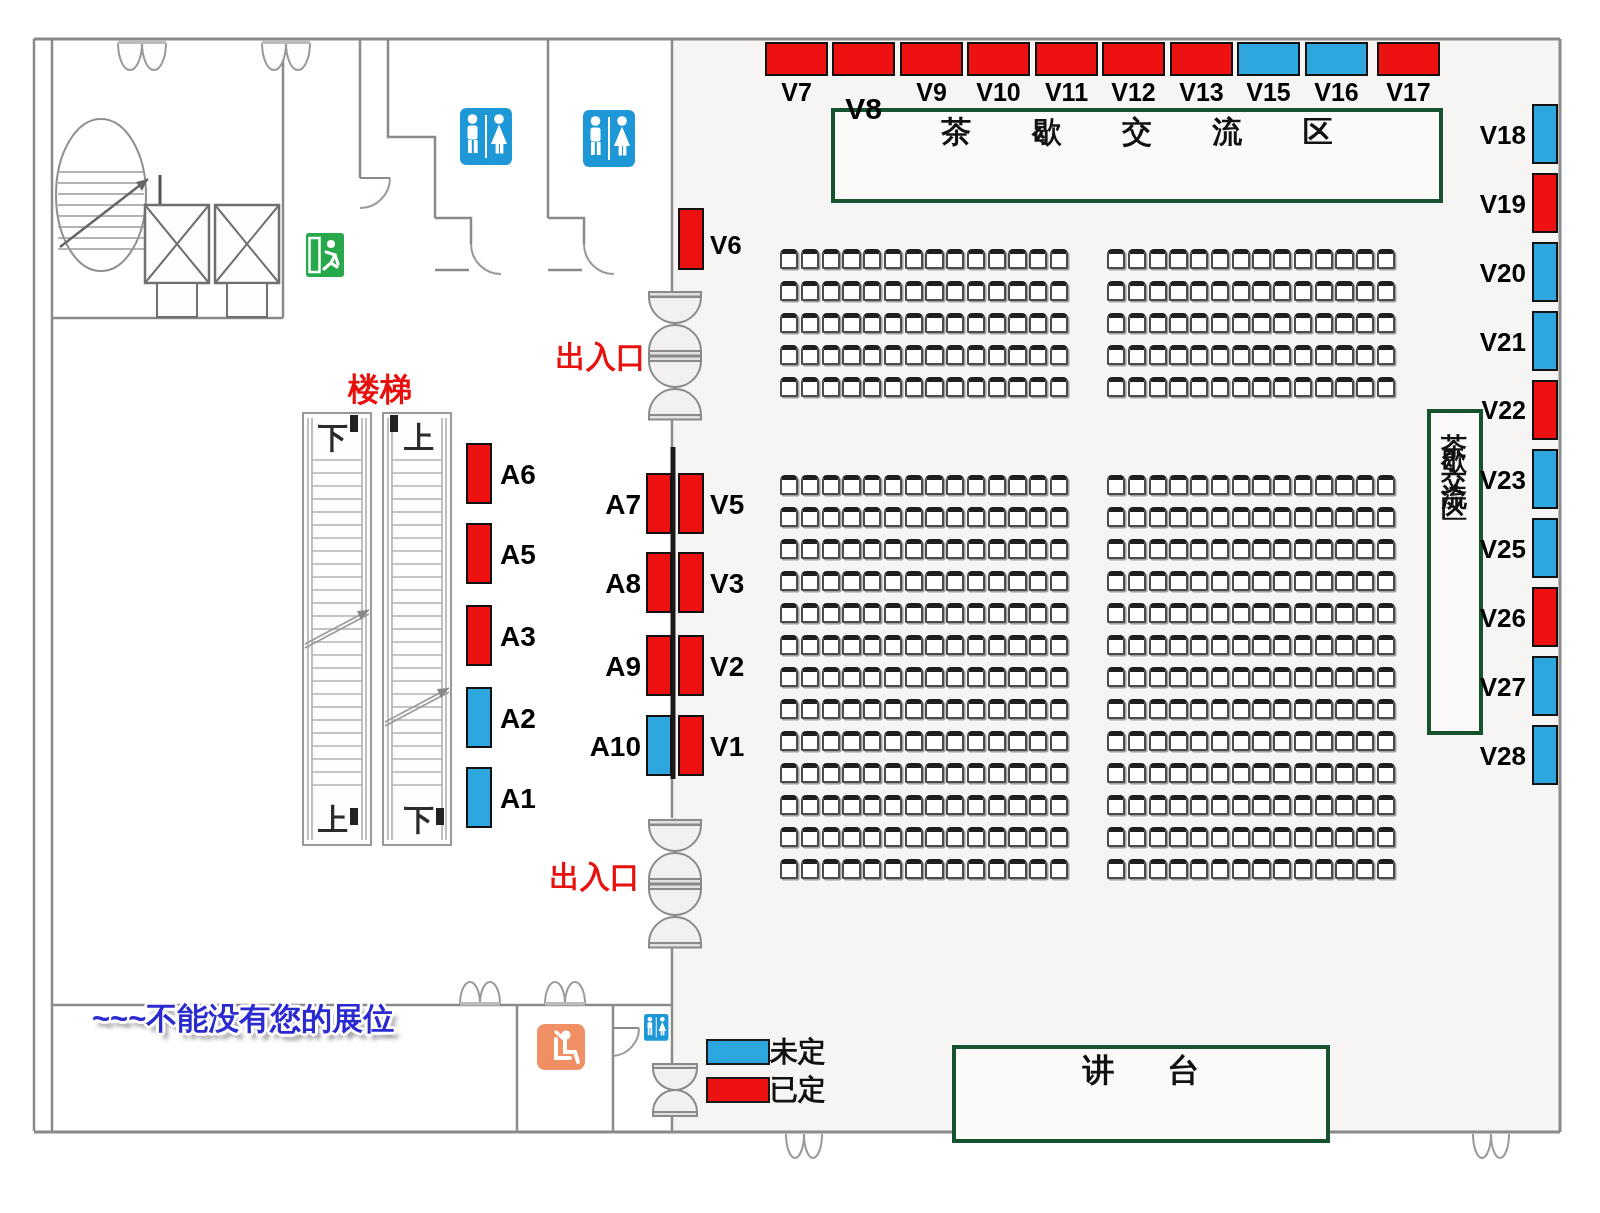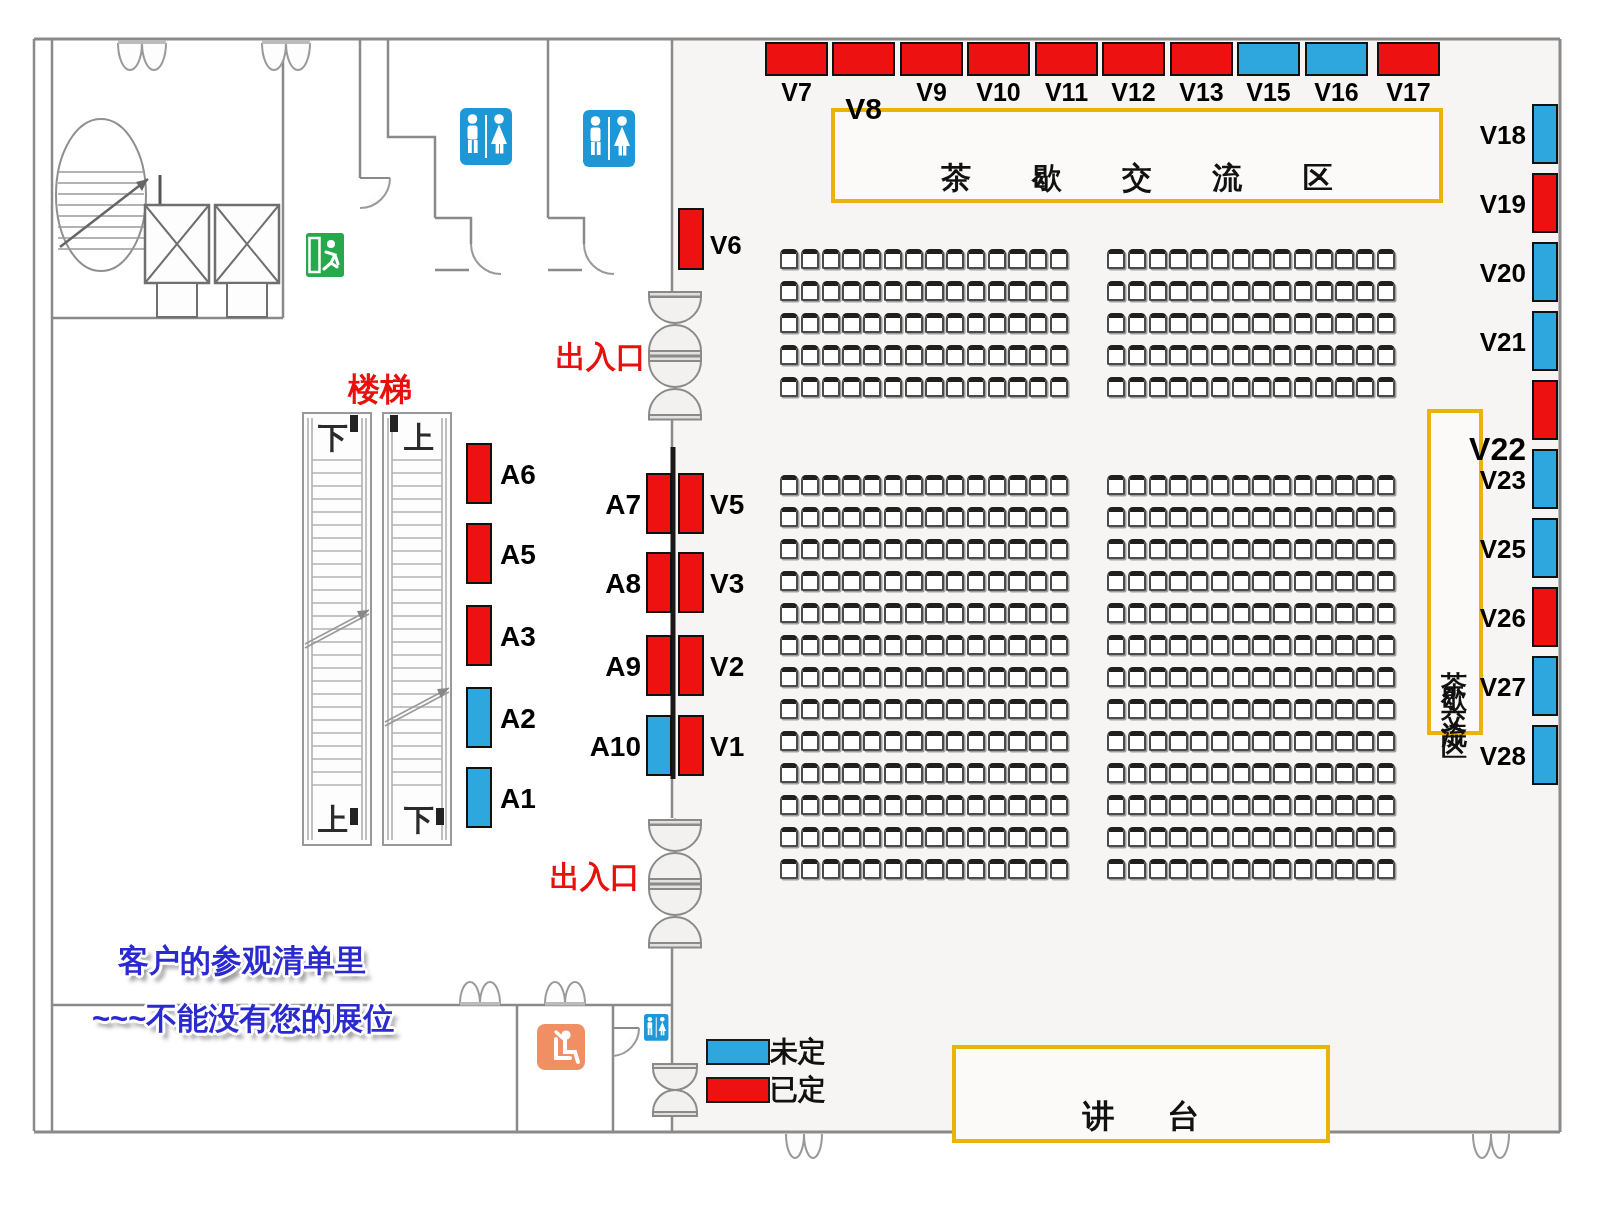--- a/index.html
+++ b/index.html
@@ -2,22 +2,22 @@
 <html><head>
 <meta charset="utf-8">
 <style>
   html,body{margin:0;padding:0;background:#fff;}
   #stagearea{position:relative;width:1600px;height:1213px;background:#ffffff;overflow:hidden;
     font-family:"Liberation Sans","DejaVu Sans",sans-serif;}
   #hall-bg{position:absolute;left:672px;top:38px;width:888px;height:1095px;background:#f6f5f3;}
   #plan-svg{position:absolute;left:0;top:0;z-index:2;}
   .booth{position:absolute;border:2px solid #111;box-sizing:border-box;z-index:5;}
   .booth-label{position:absolute;color:#000;font-weight:700;z-index:6;white-space:nowrap;}
-  .area-box{position:absolute;border:4px solid #eab308;background:#fbfaf9;box-sizing:border-box;
-    display:flex;align-items:flex-end;justify-content:center;z-index:4;color:#111;font-weight:700;}
+  .area-box{position:absolute;border:4px solid #14532d;background:#fbfaf9;box-sizing:border-box;
+    display:flex;align-items:flex-start;justify-content:center;z-index:4;color:#111;font-weight:700;}
   .lbl-red{position:absolute;color:#e8100c;font-weight:800;z-index:7;white-space:nowrap;}
   .esc-lbl{position:absolute;color:#2b2b2b;font-weight:800;font-size:30px;z-index:6;}
   .chair-row{position:absolute;width:288px;display:flex;gap:2.5px;z-index:5;}
   .chair{flex:1;height:20px;background:#fff;border:2px solid #4a4a4a;border-top:5px solid #1f1f1f;
     border-radius:5px 5px 2px 2px;box-shadow:1.5px 1.5px 0 rgba(0,0,0,0.35);box-sizing:border-box;}
   #event-title{position:absolute;left:785px;top:918px;width:670px;text-align:center;
     color:#ee1010;font-size:33px;font-weight:800;z-index:7;white-space:nowrap;}
   #event-date{position:absolute;left:785px;top:973px;width:655px;text-align:center;
     color:#1b1bb3;font-size:27px;font-weight:800;z-index:7;}
   .promo{position:absolute;color:#2a2ad0;font-weight:900;font-size:31px;z-index:7;white-space:nowrap;
@@ -231,21 +231,20 @@
   <div class="lbl-red" style="left:348px;top:368px;font-size:32px;">楼梯</div>
   <div class="lbl-red" style="left:556px;top:337px;font-size:30px;">出入口</div>
   <div class="lbl-red" style="left:550px;top:857px;font-size:30px;">出入口</div>
 
   <div class="esc-lbl" style="left:318px;top:418px;">下</div>
   <div class="esc-lbl" style="left:404px;top:418px;">上</div>
   <div class="esc-lbl" style="left:318px;top:800px;">上</div>
   <div class="esc-lbl" style="left:404px;top:800px;">下</div>
 
 
-  <div class="promo" style="left:118px;top:940px;">客户的参观清单里</div>
   <div class="promo" style="left:92px;top:998px;">~~~不能没有您的展位</div>
 
   <div class="legend-row" style="left:706px;top:1033px;">
     <div class="legend-swatch" id="sw-available" style="background: rgb(45, 167, 221);"></div>
     <div class="legend-label">未定</div>
   </div>
   <div class="legend-row" style="left:706px;top:1071px;">
     <div class="legend-swatch" id="sw-booked" style="background: rgb(238, 17, 17);"></div>
     <div class="legend-label">已定</div>
   </div>
@@ -273,21 +272,21 @@
       <div class="booth-label" style="font-size: 25px; left: 1408.5px; top: 78px; transform: translateX(-50%);">V17</div>
       <div class="booth" style="left: 1532px; top: 104px; width: 26px; height: 60px; background: rgb(45, 167, 221);"></div>
       <div class="booth-label" style="font-size: 26px; right: 74px; top: 120px;">V18</div>
       <div class="booth" style="left: 1532px; top: 173px; width: 26px; height: 60px; background: rgb(238, 17, 17);"></div>
       <div class="booth-label" style="font-size: 26px; right: 74px; top: 189px;">V19</div>
       <div class="booth" style="left: 1532px; top: 242px; width: 26px; height: 60px; background: rgb(45, 167, 221);"></div>
       <div class="booth-label" style="font-size: 26px; right: 74px; top: 258px;">V20</div>
       <div class="booth" style="left: 1532px; top: 311px; width: 26px; height: 60px; background: rgb(45, 167, 221);"></div>
       <div class="booth-label" style="font-size: 26px; right: 74px; top: 327px;">V21</div>
       <div class="booth" style="left: 1532px; top: 380px; width: 26px; height: 60px; background: rgb(238, 17, 17);"></div>
-      <div class="booth-label" style="font-size: 32px; right: 74px; top: 396px; margin-top: 35px;">V22</div>
+      <div class="booth-label" style="font-size: 25px; right: 74px; top: 396px;">V22</div>
       <div class="booth" style="left: 1532px; top: 449px; width: 26px; height: 60px; background: rgb(45, 167, 221);"></div>
       <div class="booth-label" style="font-size: 26px; right: 74px; top: 465px;">V23</div>
       <div class="booth" style="left: 1532px; top: 518px; width: 26px; height: 60px; background: rgb(45, 167, 221);"></div>
       <div class="booth-label" style="font-size: 26px; right: 74px; top: 534px;">V25</div>
       <div class="booth" style="left: 1532px; top: 587px; width: 26px; height: 60px; background: rgb(238, 17, 17);"></div>
       <div class="booth-label" style="font-size: 26px; right: 74px; top: 603px;">V26</div>
       <div class="booth" style="left: 1532px; top: 656px; width: 26px; height: 60px; background: rgb(45, 167, 221);"></div>
       <div class="booth-label" style="font-size: 26px; right: 74px; top: 672px;">V27</div>
       <div class="booth" style="left: 1532px; top: 725px; width: 26px; height: 60px; background: rgb(45, 167, 221);"></div>
       <div class="booth-label" style="font-size: 26px; right: 74px; top: 741px;">V28</div>

